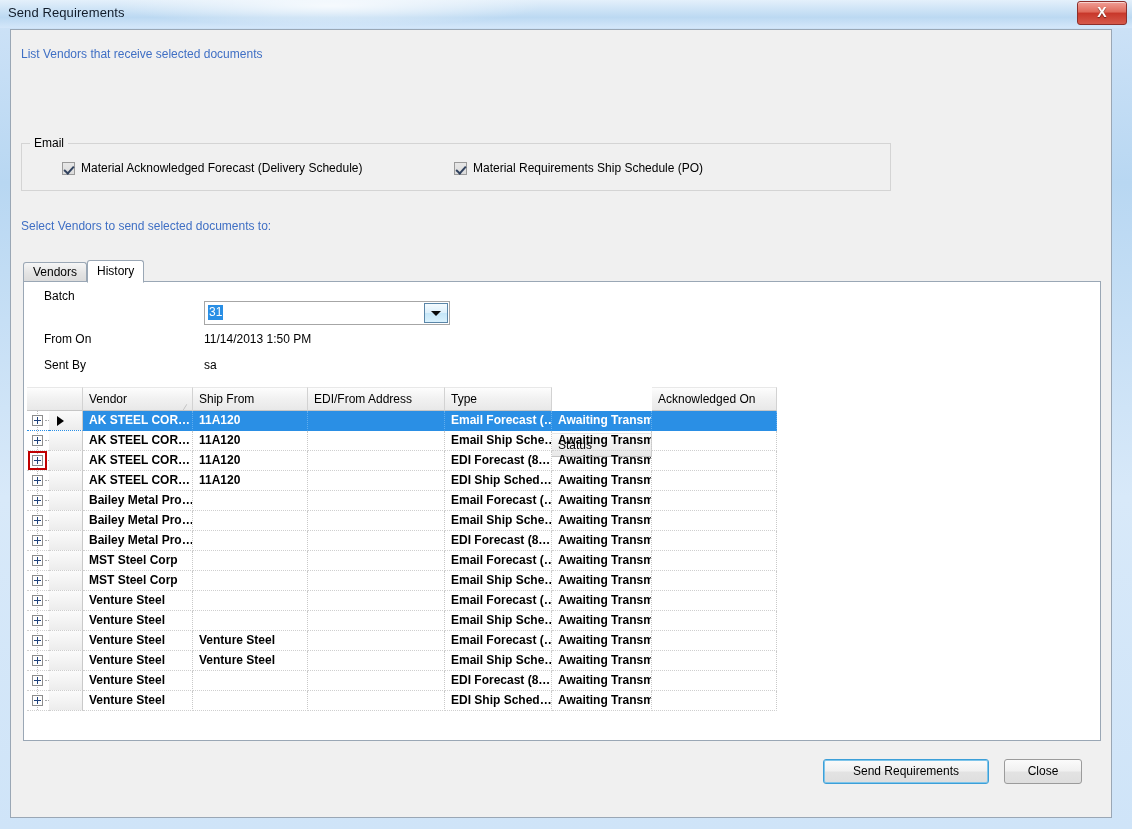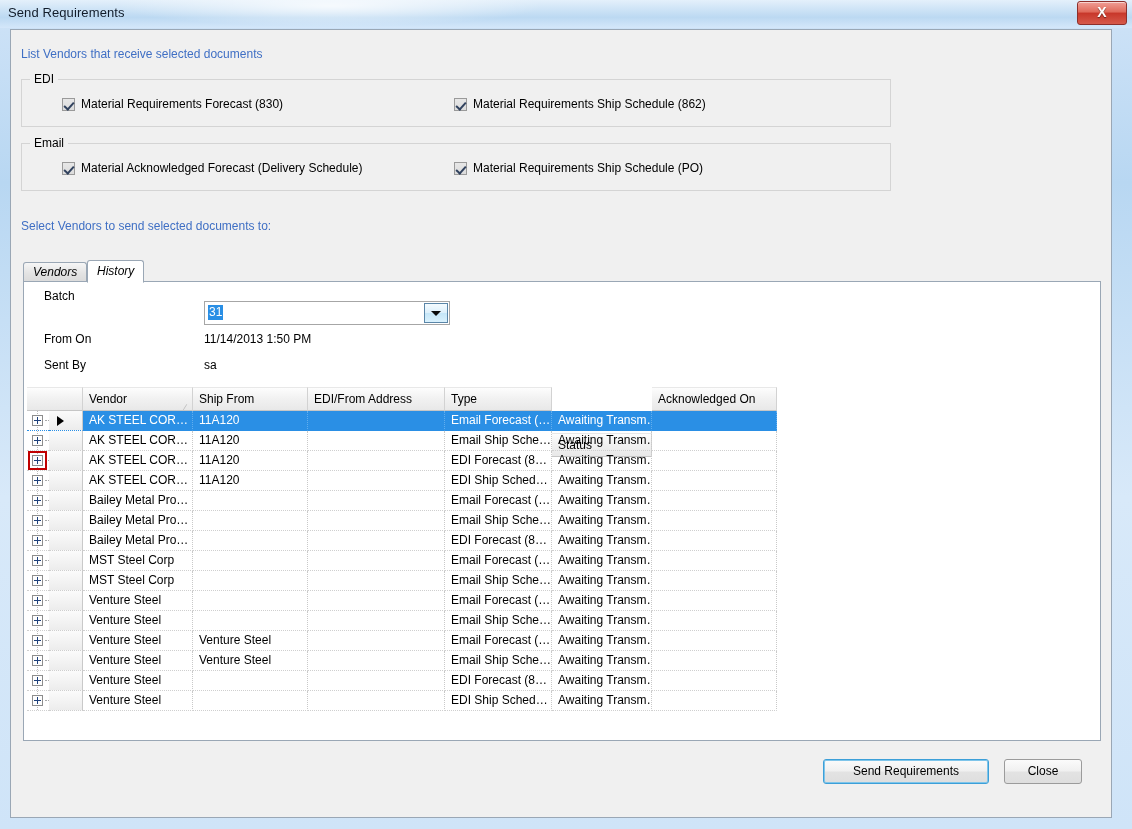--- a/index.html
+++ b/index.html
@@ -130,21 +130,20 @@
     transform: rotate(42deg);
   }
   .chk-label { font-size: 12px; color: #000; }
 
   
   #tabstrip {
     position: absolute;
     left: 12px; top: 230px;
     width: 1078px;
     height: 22px;
-    font-style: italic;
   }
   .tab {
     position: absolute;
     top: 2px;
     height: 20px;
     box-sizing: border-box;
     border: 1px solid #9aa7b5;
     border-bottom: none;
     border-radius: 3px 3px 0 0;
     background: linear-gradient(180deg,#f6f6f6 0%, #e3e3e3 55%, #dadada 100%);
@@ -263,20 +262,21 @@
   .gh .sort-asc {
     position: absolute;
     right: 6px; top: 8px;
     font-size: 10px;
     color: #b9b9b9;
   }
   #grid-rows {
     position: absolute;
     left: 0; top: 24px;
     width: 782px;
+    font-weight: bold;
   }
   .grow {
     display: flex;
     height: 20px;
     box-sizing: border-box;
   }
   .grow .cell {
     box-sizing: border-box;
     height: 20px;
     line-height: 19px;
@@ -385,31 +385,20 @@
     <div id="title-text">Send Requirements</div>
     <div id="close-btn">
       <div class="x">X</div>
     </div>
   </div>
 
   <div id="client">
 
     <div class="link-label" style="left:10px; top:17px;">List Vendors that receive selected documents</div>
 
-    <div class="groupbox" style="left:10px; top:49px; width:870px; height:48px;">
-      <div class="gb-title">EDI</div>
-      <div class="chk-row" style="left:40px; top:17px;">
-        <span class="chk-box checked"></span>
-        <span class="chk-label">Material Requirements Forecast (830)</span>
-      </div>
-      <div class="chk-row" style="left:432px; top:17px;">
-        <span class="chk-box checked"></span>
-        <span class="chk-label">Material Requirements Ship Schedule (862)</span>
-      </div>
-    </div>
 
     <div class="groupbox" style="left:10px; top:113px; width:870px; height:48px;">
       <div class="gb-title">Email</div>
       <div class="chk-row" style="left:40px; top:17px;">
         <span class="chk-box checked"></span>
         <span class="chk-label">Material Acknowledged Forecast (Delivery Schedule)</span>
       </div>
       <div class="chk-row" style="left:432px; top:17px;">
         <span class="chk-box checked"></span>
         <span class="chk-label">Material Requirements Ship Schedule (PO)</span>

